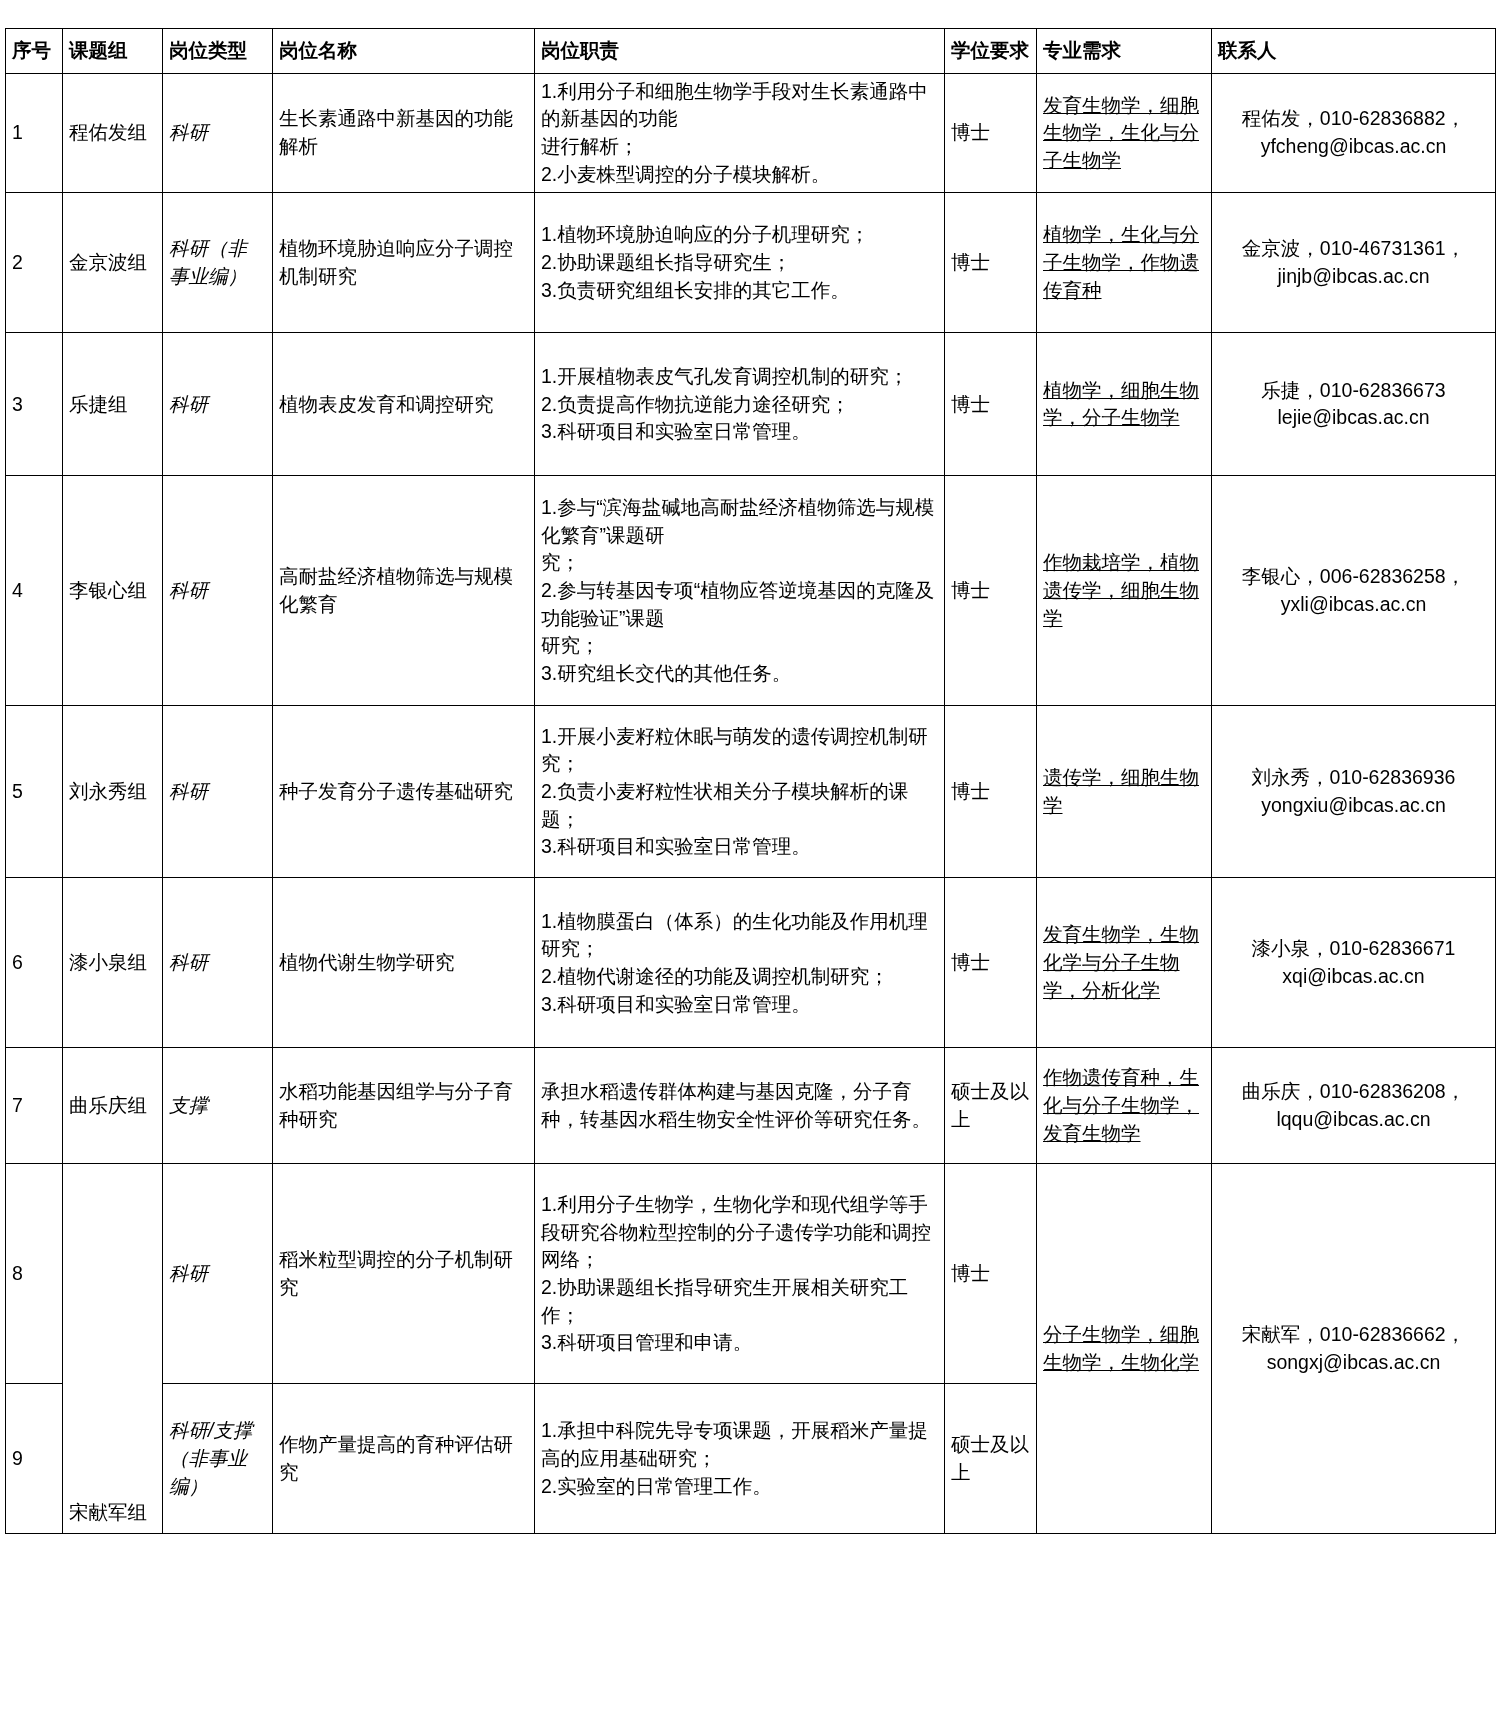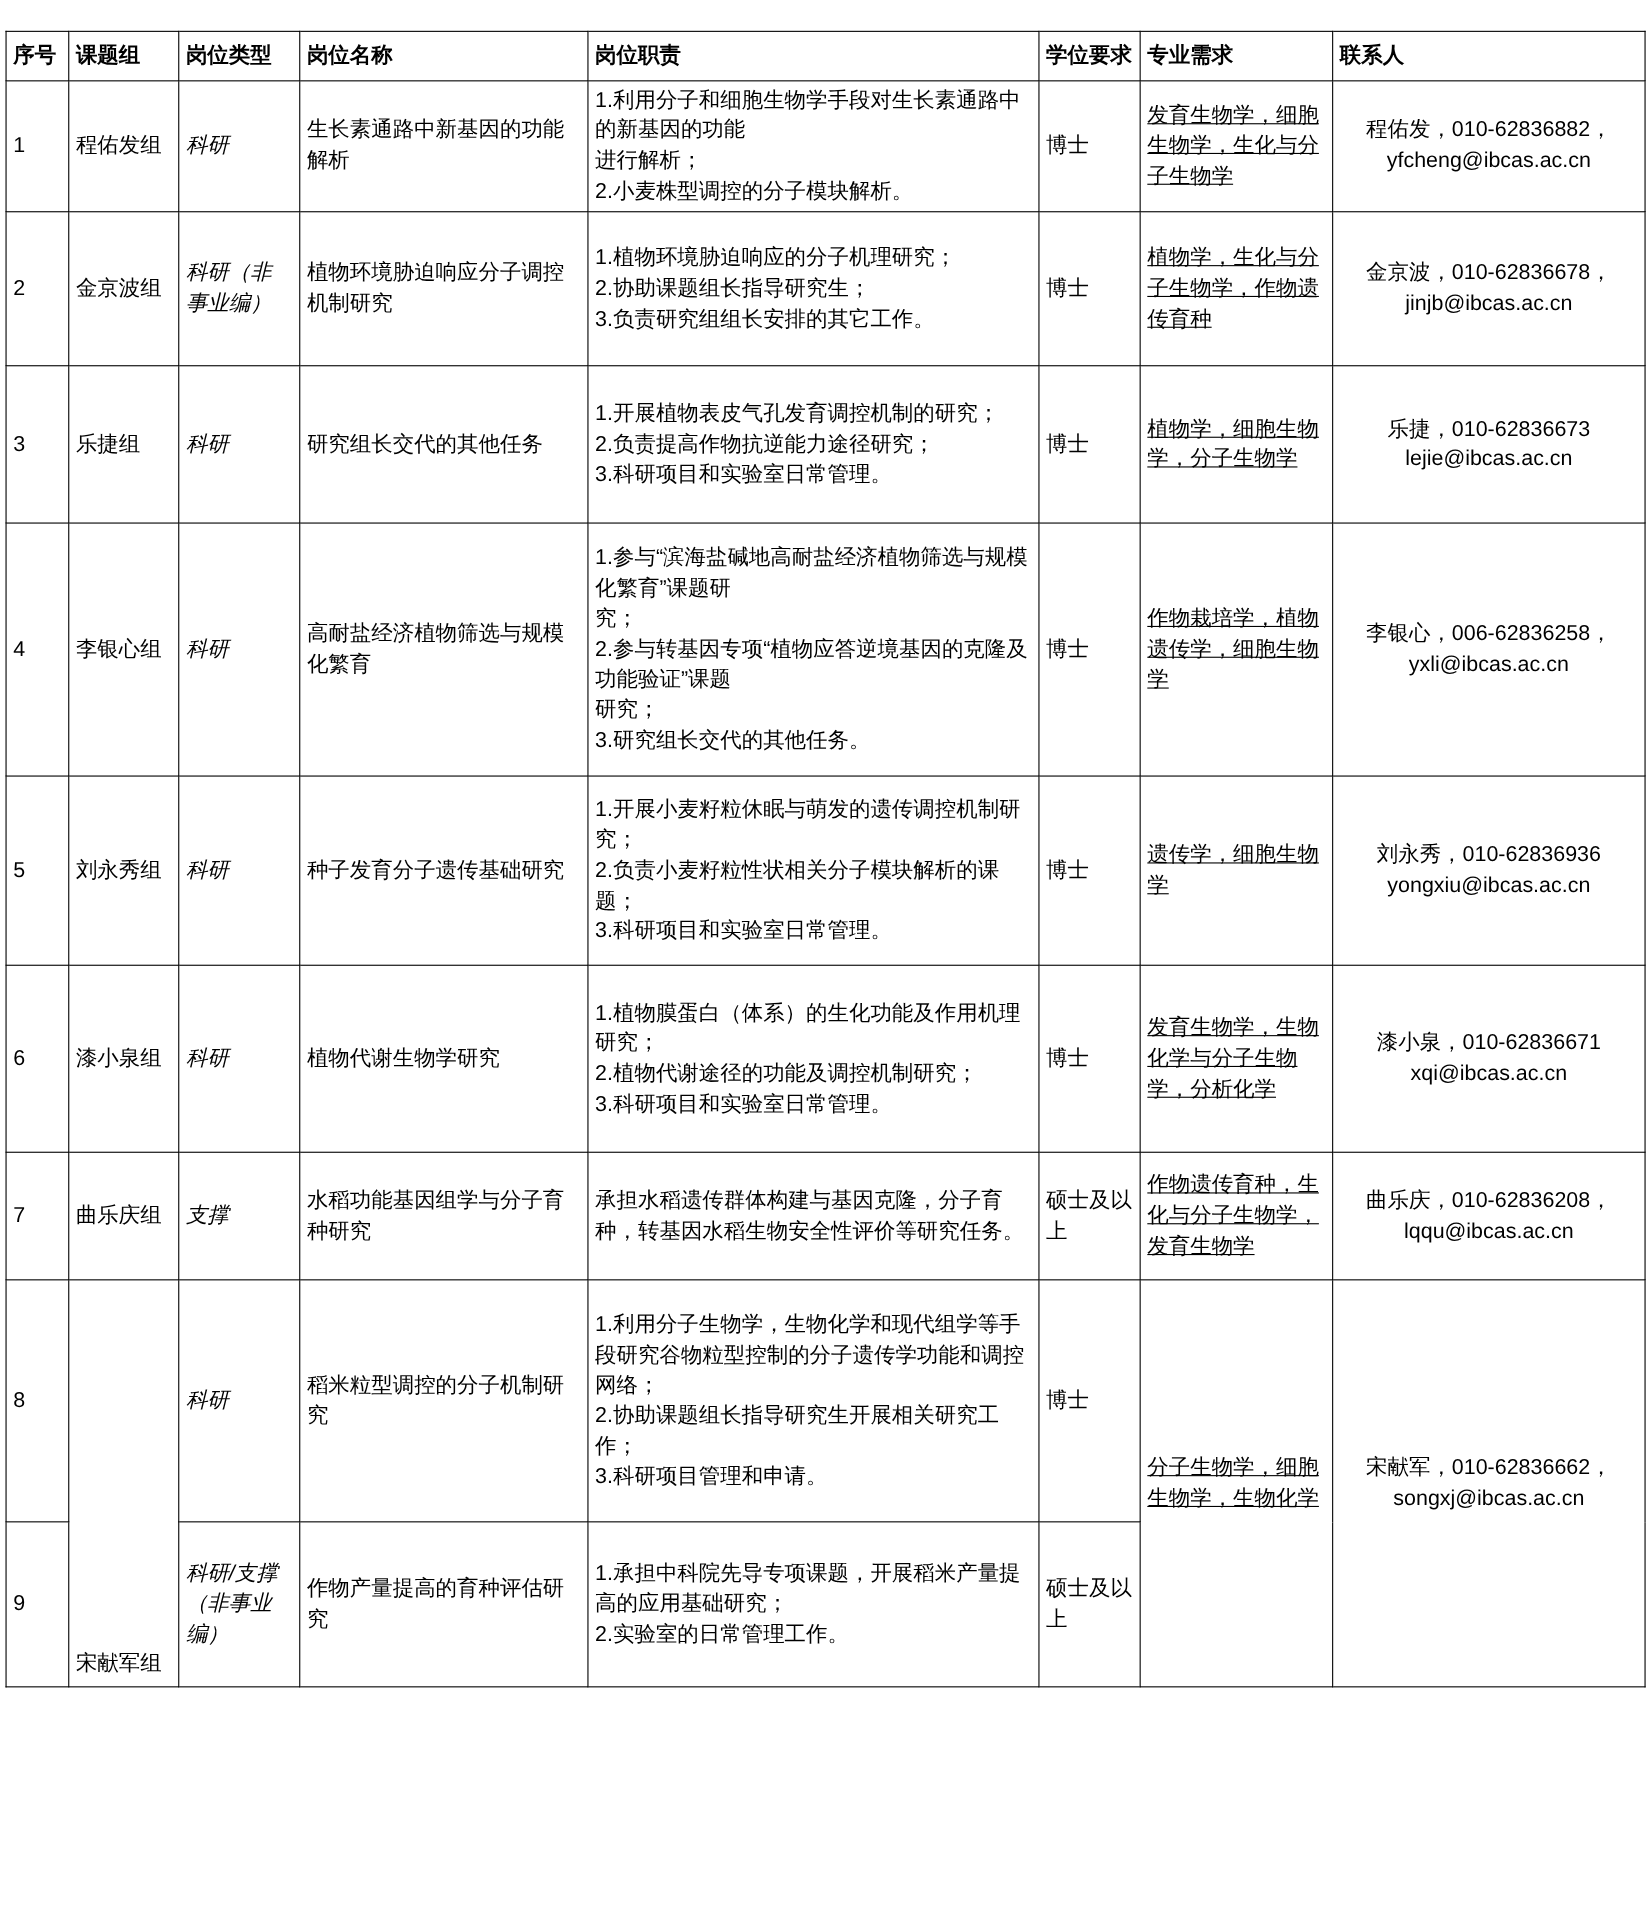--- a/index.html
+++ b/index.html
@@ -134,28 +134,28 @@
       <tr style="height:140px">
         <td class="no">2</td>
         <td class="group">金京波组</td>
         <td class="type">科研（非事业编）</td>
         <td class="title">植物环境胁迫响应分子调控机制研究</td>
         <td class="duty nowrap-break">1.植物环境胁迫响应的分子机理研究；
 2.协助课题组长指导研究生；
 3.负责研究组组长安排的其它工作。</td>
         <td class="degree">博士</td>
         <td class="major">植物学，生化与分子生物学，作物遗传育种</td>
-        <td class="contact">金京波，010-62836678，jinjb@ibcas.ac.cn</td>
+        <td class="contact">金京波，010-46731361，jinjb@ibcas.ac.cn</td>
       </tr>
 
       <tr style="height:143px">
         <td class="no">3</td>
         <td class="group">乐捷组</td>
         <td class="type">科研</td>
-        <td class="title">研究组长交代的其他任务</td>
+        <td class="title">植物表皮发育和调控研究</td>
         <td class="duty nowrap-break">1.开展植物表皮气孔发育调控机制的研究；
 2.负责提高作物抗逆能力途径研究；
 3.科研项目和实验室日常管理。</td>
         <td class="degree">博士</td>
         <td class="major">植物学，细胞生物学，分子生物学</td>
         <td class="contact">乐捷，010-62836673 lejie@ibcas.ac.cn</td>
       </tr>
 
       <tr style="height:230px">
         <td class="no">4</td>

